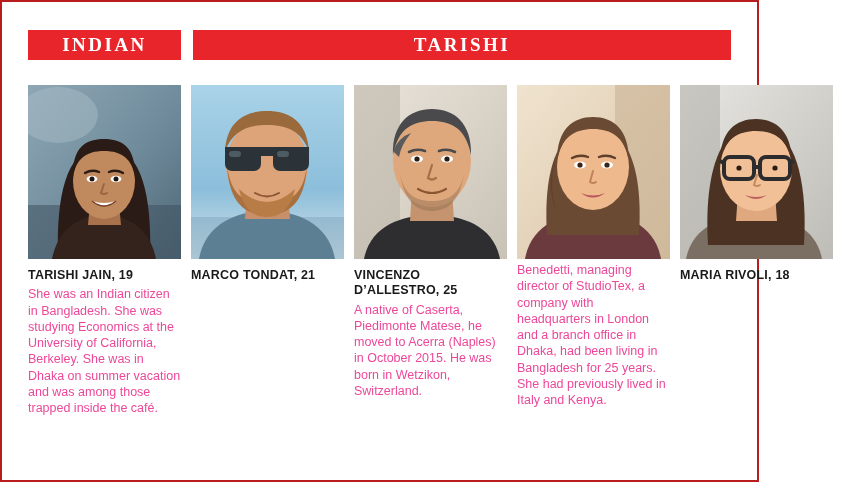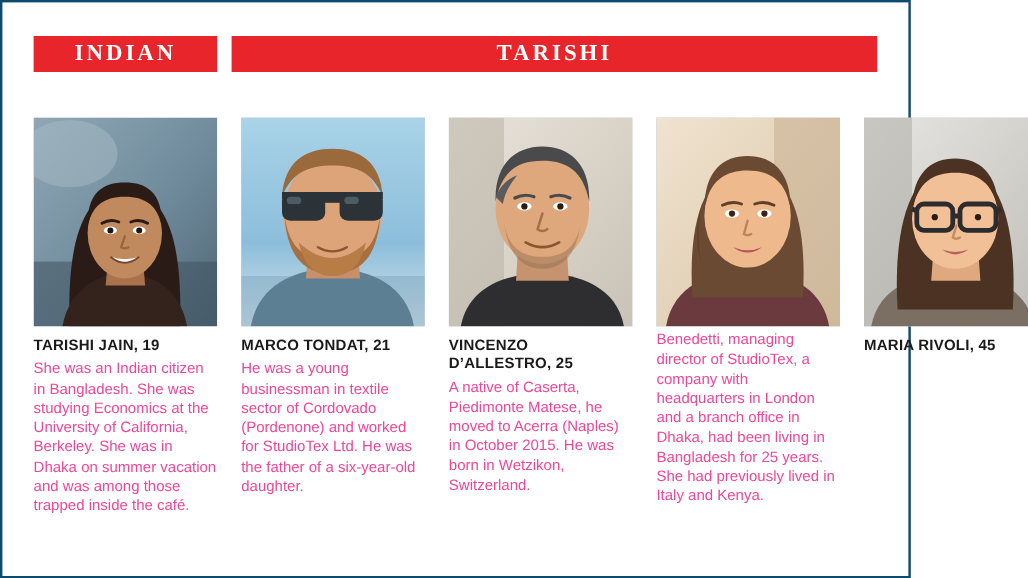--- a/index.html
+++ b/index.html
@@ -11,21 +11,21 @@
     height: 482px;
     background: #ffffff;
     font-family: "Liberation Sans", sans-serif;
     overflow: hidden;
   }
   .page {
     position: relative;
     width: 759px;
     height: 482px;
     box-sizing: border-box;
-    border: 2px solid #0c4a6e;
+    border: 2px solid #b91c1c;
     background: #ffffff;
   }
   .inner {
     position: absolute;
     left: 26px;
     top: 28px;
     right: 26px;
     bottom: 10px;
   }
   .headers {
@@ -42,22 +42,22 @@
     font-family: "Liberation Serif", serif;
     font-weight: bold;
     font-size: 19px;
     letter-spacing: 2.5px;
   }
   .hdr-indian { width: 153px; }
   .hdr-italians { flex: 1; }
 
   .cards {
     display: flex;
-    gap: 20px;
-    margin-top: 38px;
+    gap: 10px;
+    margin-top: 25px;
   }
   .card {
     width: 153px;
     display: flex;
     flex-direction: column;
   }
   .photo {
     width: 153px;
     height: 174px;
     overflow: hidden;
@@ -167,21 +167,20 @@
             <rect x="34" y="62" width="36" height="24" rx="7" fill="#2b3338"></rect>
             <rect x="82" y="62" width="36" height="24" rx="7" fill="#2b3338"></rect>
             <rect x="68" y="66" width="16" height="5" fill="#2b3338"></rect>
             <rect x="38" y="66" width="12" height="6" rx="3" fill="#5d6c75" opacity="0.7"></rect>
             <rect x="86" y="66" width="12" height="6" rx="3" fill="#5d6c75" opacity="0.7"></rect>
 
             <path d="M64 108 q12 7 24 0" stroke="#8a5632" stroke-width="2" fill="none" stroke-linecap="round"></path>
           </svg>
         </div>
         <div class="name">MARCO TONDAT, 21</div>
-        <div class="desc">He was a young businessman in textile sector of Cordovado (Pordenone) and worked for StudioTex Ltd. He was the father of a six-year-old daughter.</div>
       </div>
 
       <div class="card">
         <div class="photo">
           <svg width="153" height="174" viewBox="0 0 153 174" xmlns="http://www.w3.org/2000/svg" aria-hidden="true">
             <defs>
               <linearGradient id="bg3" x1="0" y1="0" x2="1" y2="1">
                 <stop offset="0%" stop-color="#e9e4da"></stop>
                 <stop offset="100%" stop-color="#c9c2b6"></stop>
               </linearGradient>
@@ -283,18 +282,18 @@
             <path d="M110 78 L114 76" stroke="#2c2c2e" stroke-width="4"></path>
 
             <circle cx="59" cy="83" r="2.6" fill="#2b1c12"></circle>
             <circle cx="95" cy="83" r="2.6" fill="#2b1c12"></circle>
 
             <path d="M77 90 l-3 10 q3 2 6 0" stroke="#c78a5e" stroke-width="2" fill="none" stroke-linecap="round"></path>
 
             <path d="M65 110 q11 8 22 0 q-11 4 -22 0 Z" fill="#bd5f62"></path>
           </svg>
         </div>
-        <div class="name">MARIA RIVOLI, 45</div>
+        <div class="name">MARIA RIVOLI, 18</div>
       </div>
 
     </div>
   </div>
 </div>
 
 </body></html>

